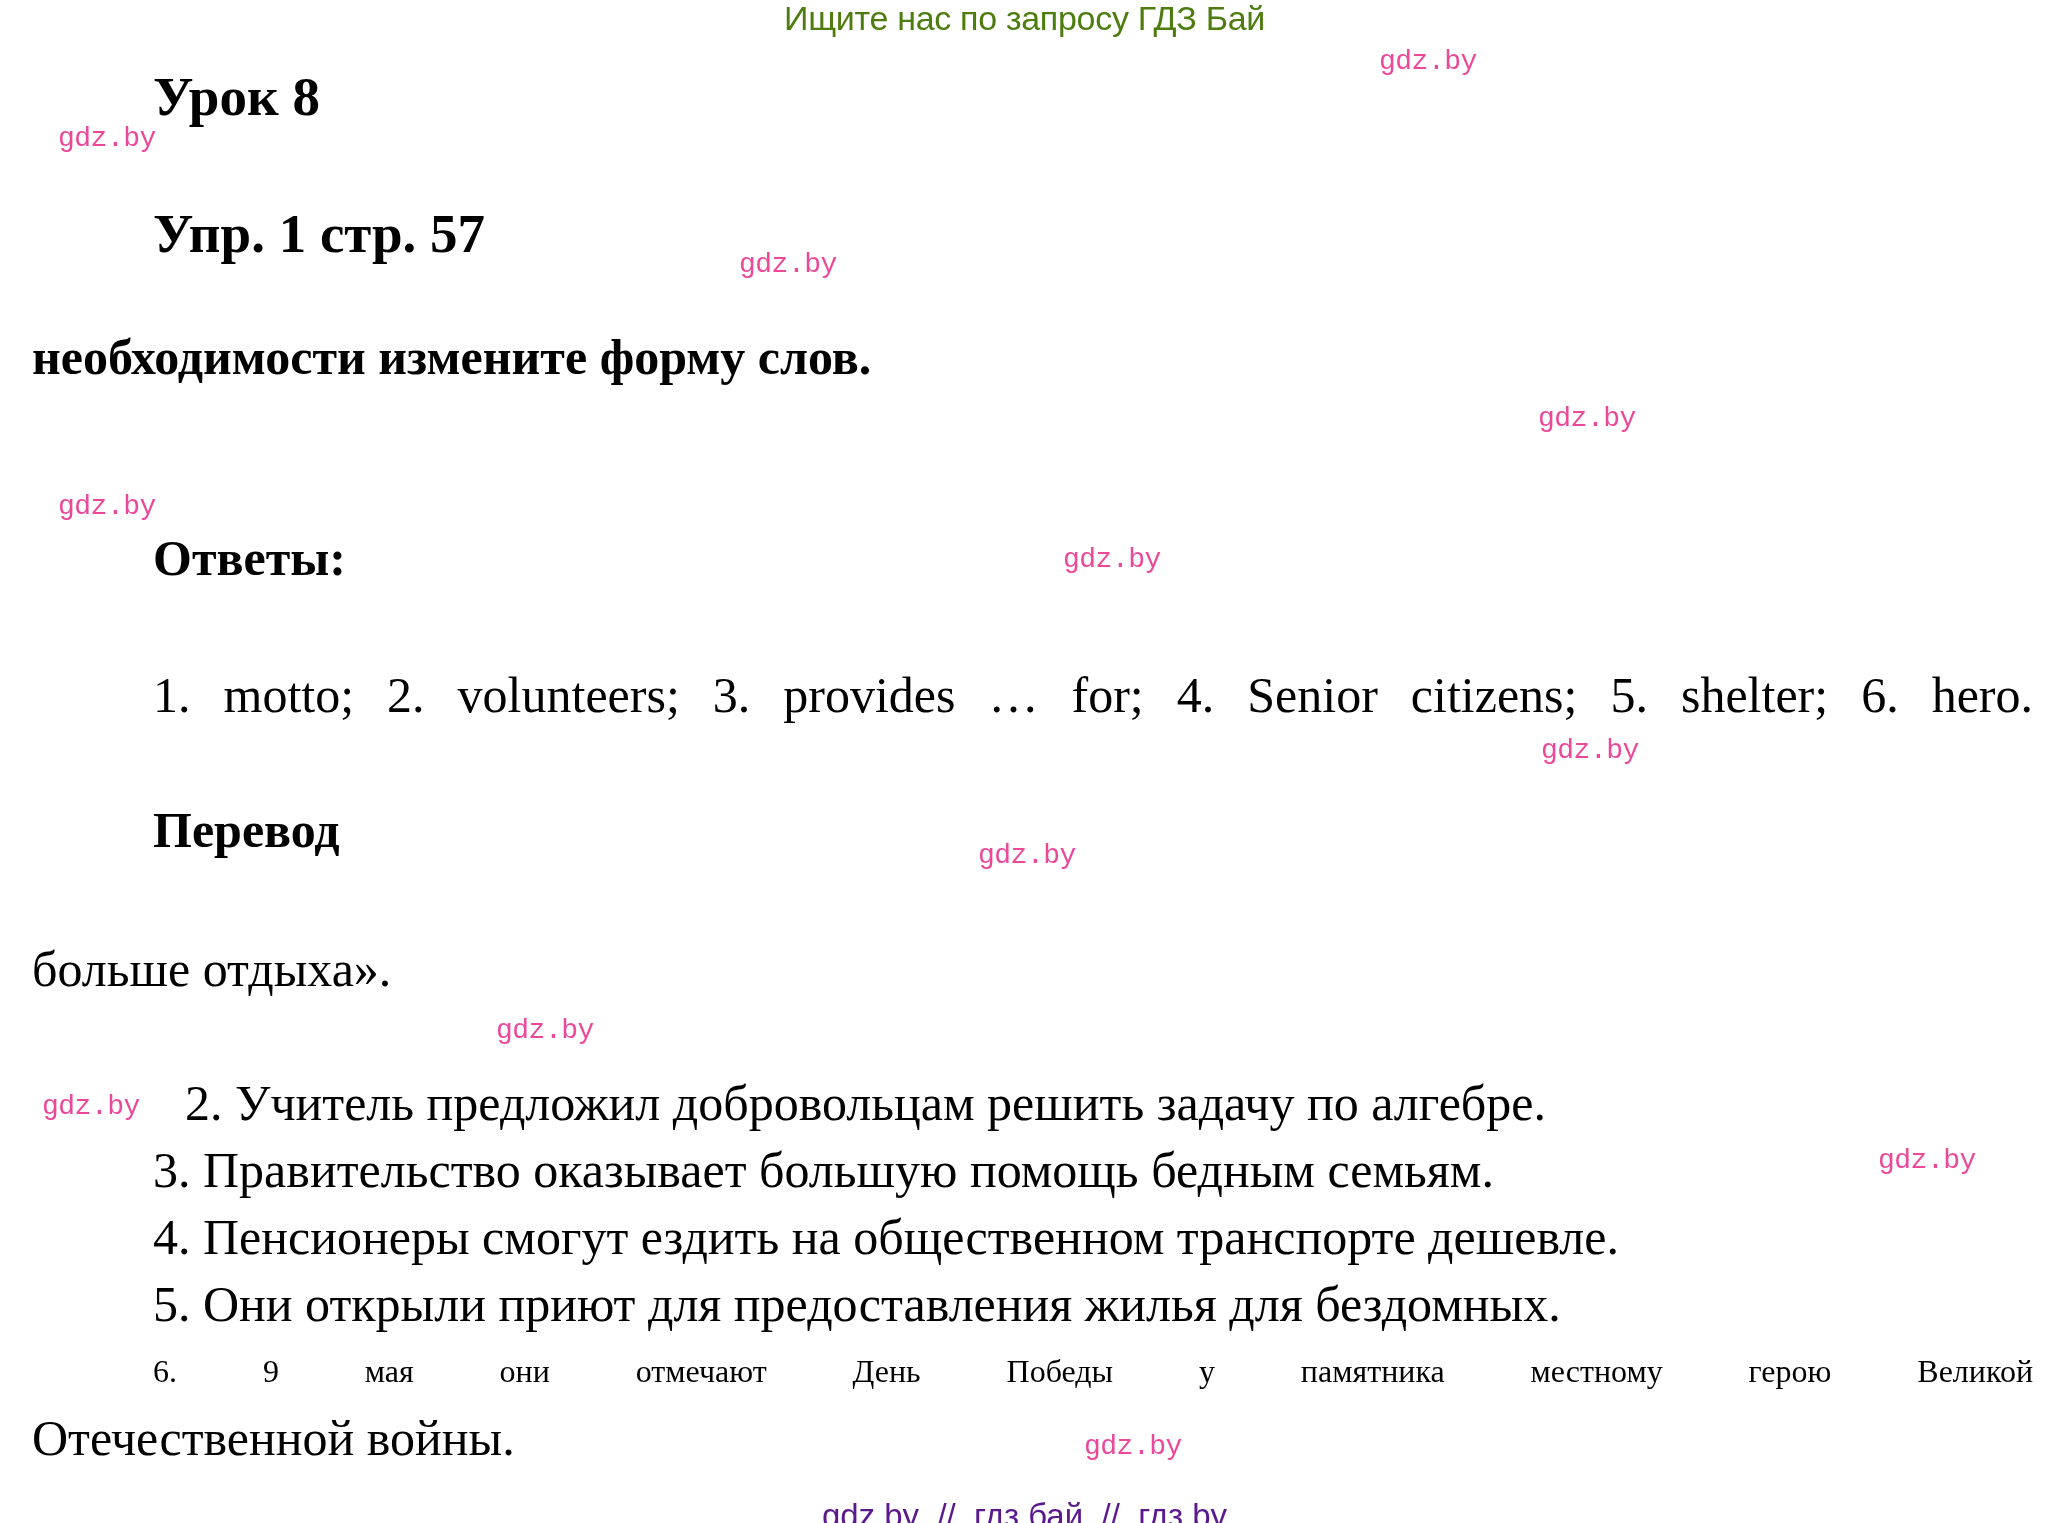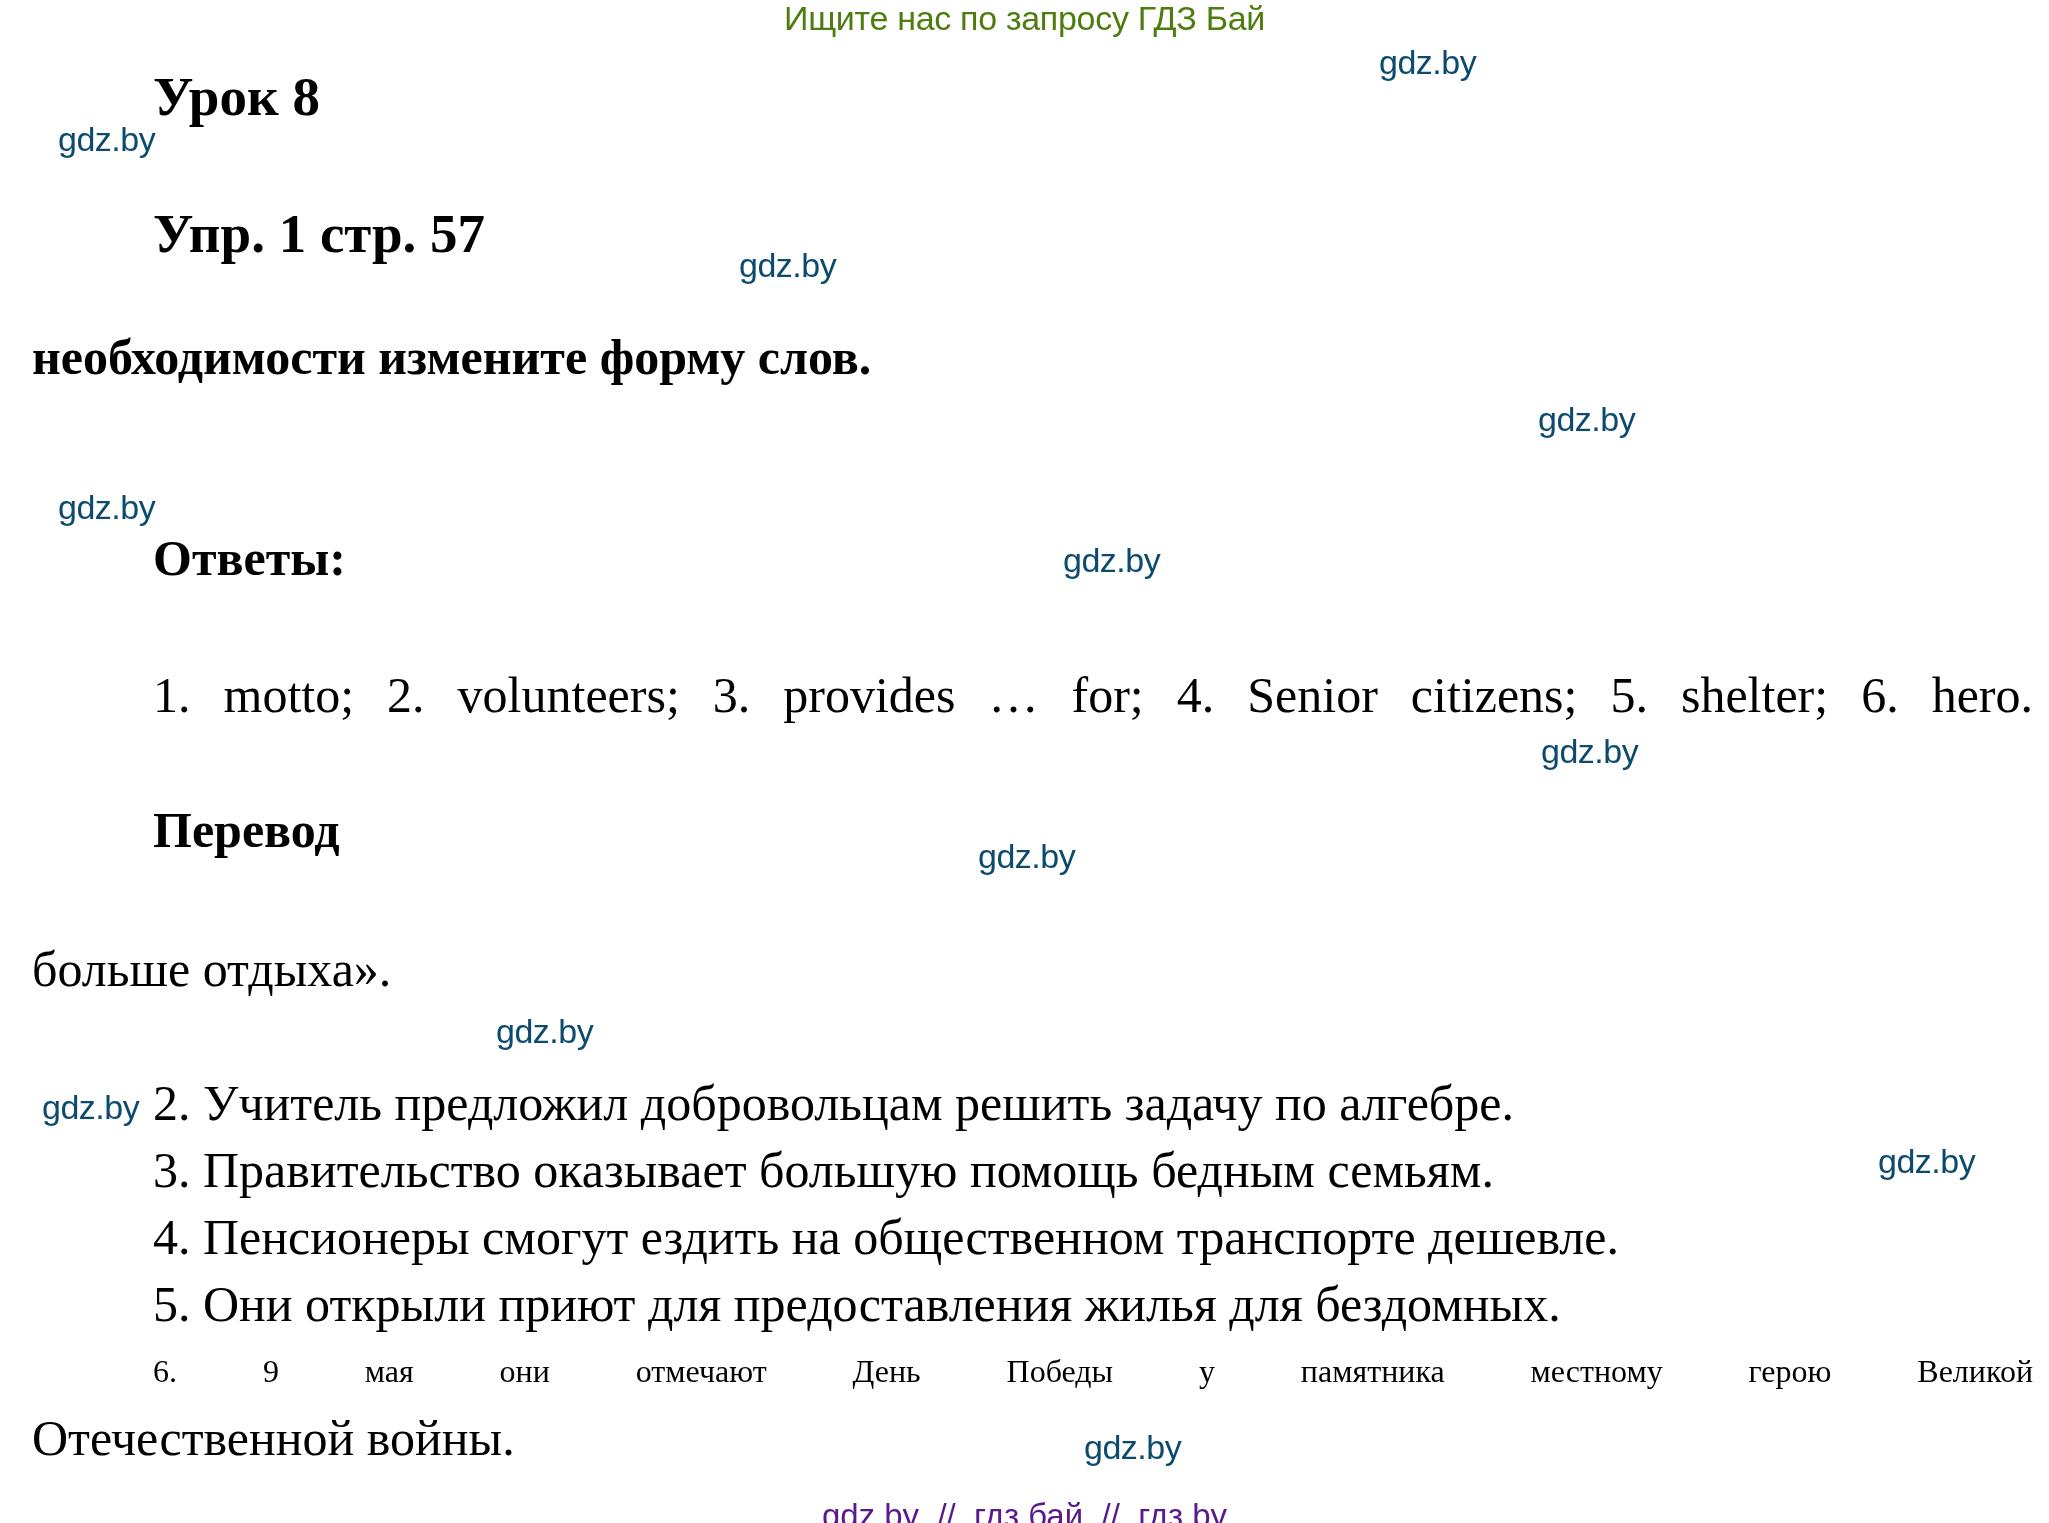--- a/index.html
+++ b/index.html
@@ -19,24 +19,24 @@
     .top-banner {
       left: 0; width: 2049px; top: 0;
       text-align: center;
       font-family: "Liberation Sans", sans-serif;
       font-size: 34px;
       line-height: 36px;
       color: #4d7c0f;
       letter-spacing: -0.3px;
     }
     .wm {
-      font-family: Liberation Sans, sans-serif;
-      font-size: 34px;
+      font-family: Liberation Mono, monospace;
+      font-size: 28px;
       line-height: 30px;
-      color: #0c4a6e;
+      color: #ec4899;
       letter-spacing: -0.5px;
       white-space: nowrap;
     }
     .h1 {
       font-weight: bold;
       font-size: 55px;
       line-height: 60px;
       white-space: nowrap;
       margin-top: 12px;
     }
@@ -104,21 +104,21 @@
 <div class="abs section-title" style="left:153px; top:528px;">Ответы:</div>
 
 <div class="abs answers" style="top:665px;">1. motto; 2. volunteers; 3. provides … for; 4. Senior citizens; 5. shelter; 6. hero.</div>
 
 <div class="abs section-title" style="left:153px; top:800px;">Перевод</div>
 
 <div class="abs" style="left:32px; width:2001px; top:936px;">
   <div style="font-size:50px; line-height:67px; white-space:nowrap;">больше отдыха».</div>
 </div>
 
-<div class="abs line" style="top:1070px;">2. Учитель предложил добровольцам решить задачу по алгебре.</div>
+<div class="abs line" style="top:1070px;margin-left:32px;">2. Учитель предложил добровольцам решить задачу по алгебре.</div>
 <div class="abs line" style="top:1137px;">3. Правительство оказывает большую помощь бедным семьям.</div>
 <div class="abs line" style="top:1204px;">4. Пенсионеры смогут ездить на общественном транспорте дешевле.</div>
 <div class="abs line" style="top:1271px;">5. Они открыли приют для предоставления жилья для бездомных.</div>
 
 <div class="abs" style="left:32px; width:2001px; top:1338px;">
   <div style="font-size:32px; line-height:67px; padding-left:121px;" class="jline">6. 9 мая они отмечают День Победы у памятника местному герою Великой</div>
   <div style="font-size:50px; line-height:67px; white-space:nowrap;">Отечественной войны.</div>
 </div>
 
 <div class="abs footer">gdz by  //  гдз бай  //  гдз by</div>

